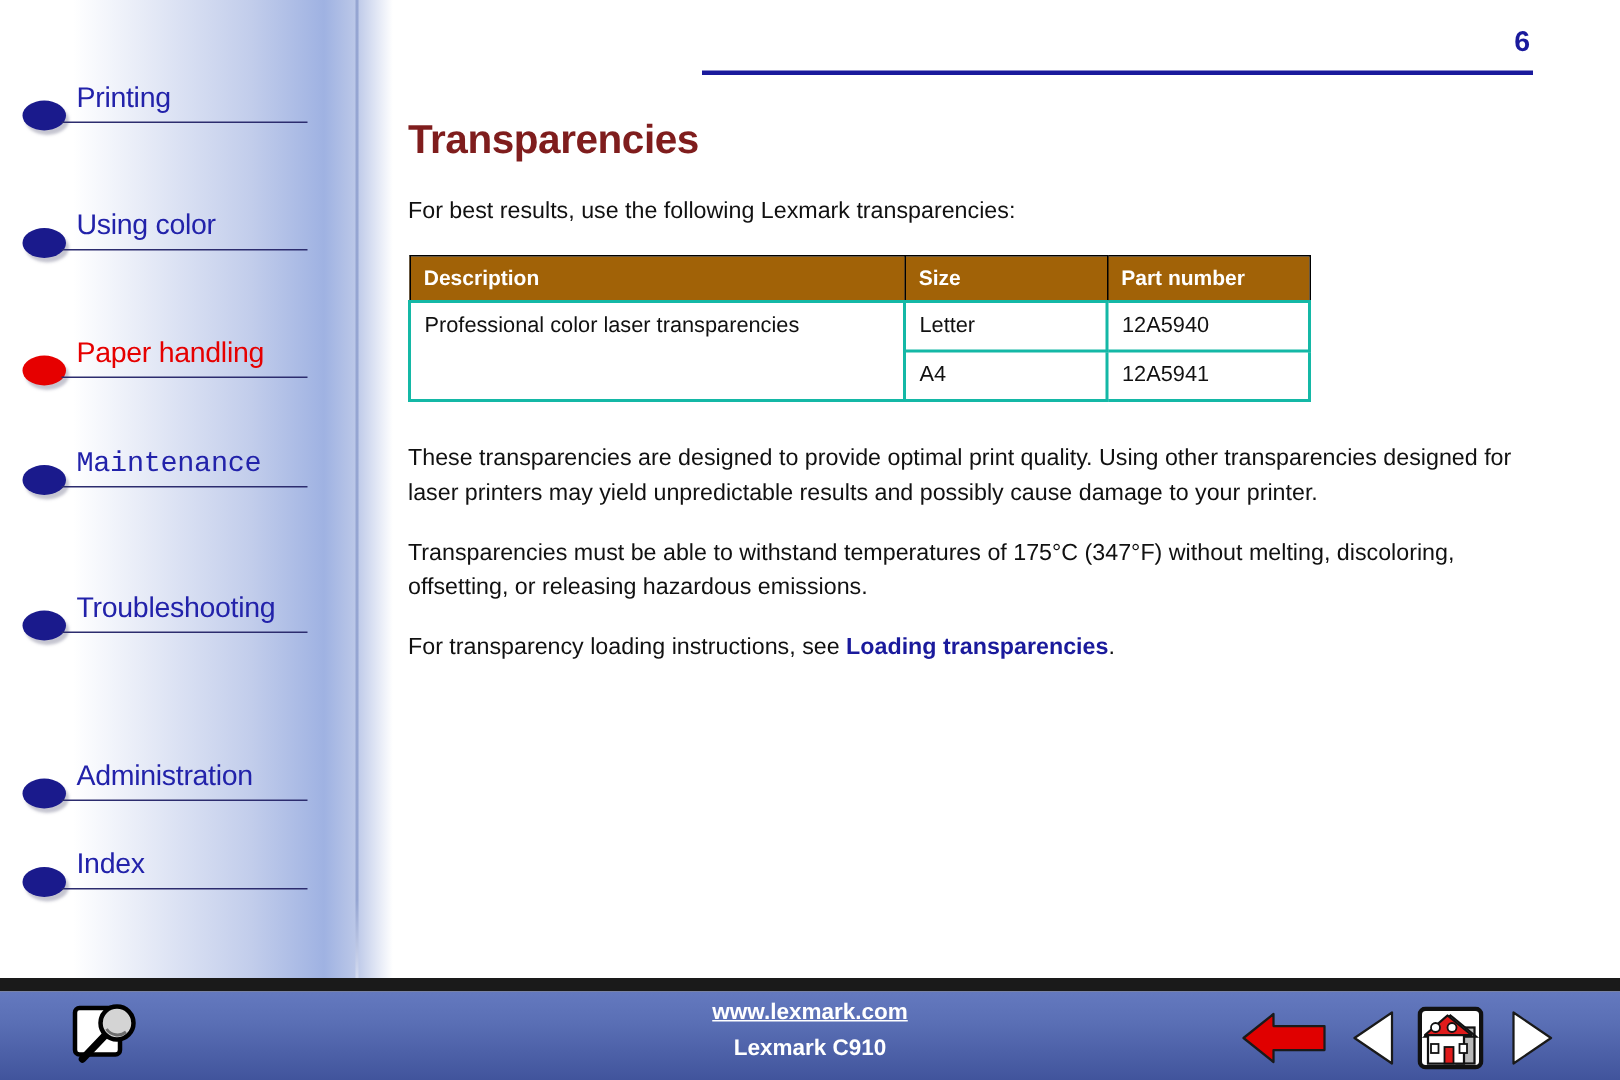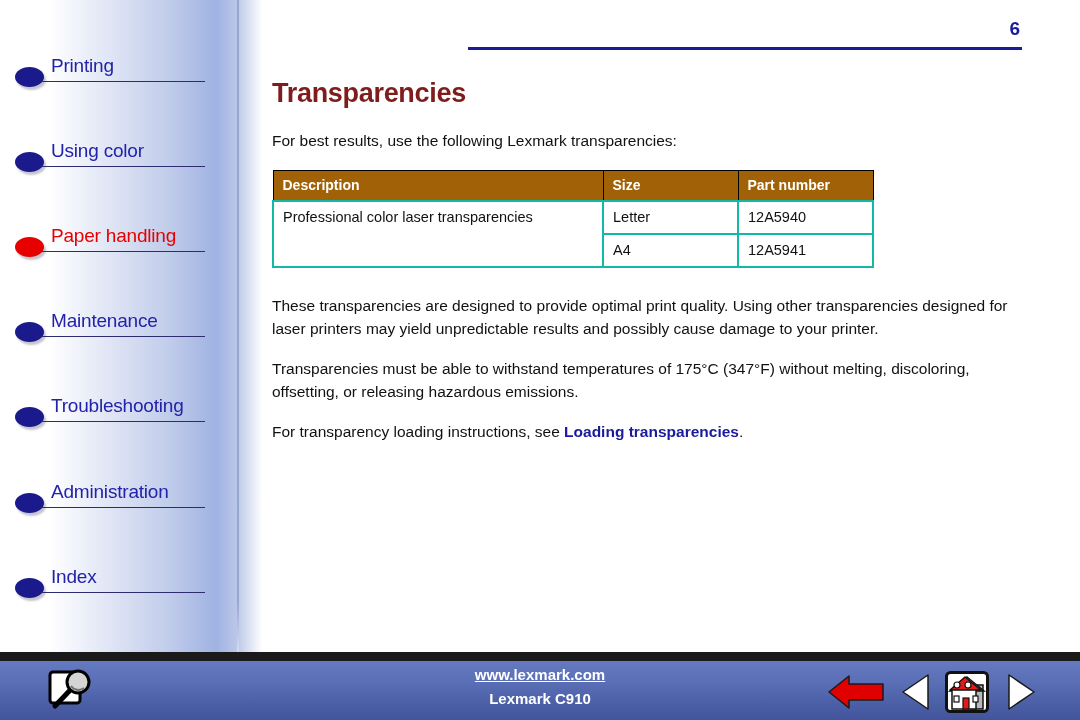--- a/index.html
+++ b/index.html
@@ -216,33 +216,33 @@
     <div class="nav-label">Using color</div>
     <div class="nav-rule"></div>
   </div>
 
   <div class="nav-item" style="top:225px;">
     <div class="nav-bullet current"></div>
     <div class="nav-label current">Paper handling</div>
     <div class="nav-rule"></div>
   </div>
 
-  <div class="nav-item" style="top:310px;">
+  <div class="nav-item" style="top:298px;font-family:Liberation Mono, monospace;">
     <div class="nav-bullet"></div>
     <div class="nav-label">Maintenance</div>
     <div class="nav-rule"></div>
   </div>
 
   <div class="nav-item" style="top:395px;">
     <div class="nav-bullet"></div>
     <div class="nav-label">Troubleshooting</div>
     <div class="nav-rule"></div>
   </div>
 
-  <div class="nav-item" style="top:481px;padding-left:20px;">
+  <div class="nav-item" style="top:507px;padding-left:20px;">
     <div class="nav-bullet"></div>
     <div class="nav-label">Administration</div>
     <div class="nav-rule"></div>
   </div>
 
   <div class="nav-item" style="top:566px;">
     <div class="nav-bullet"></div>
     <div class="nav-label">Index</div>
     <div class="nav-rule"></div>
   </div>

